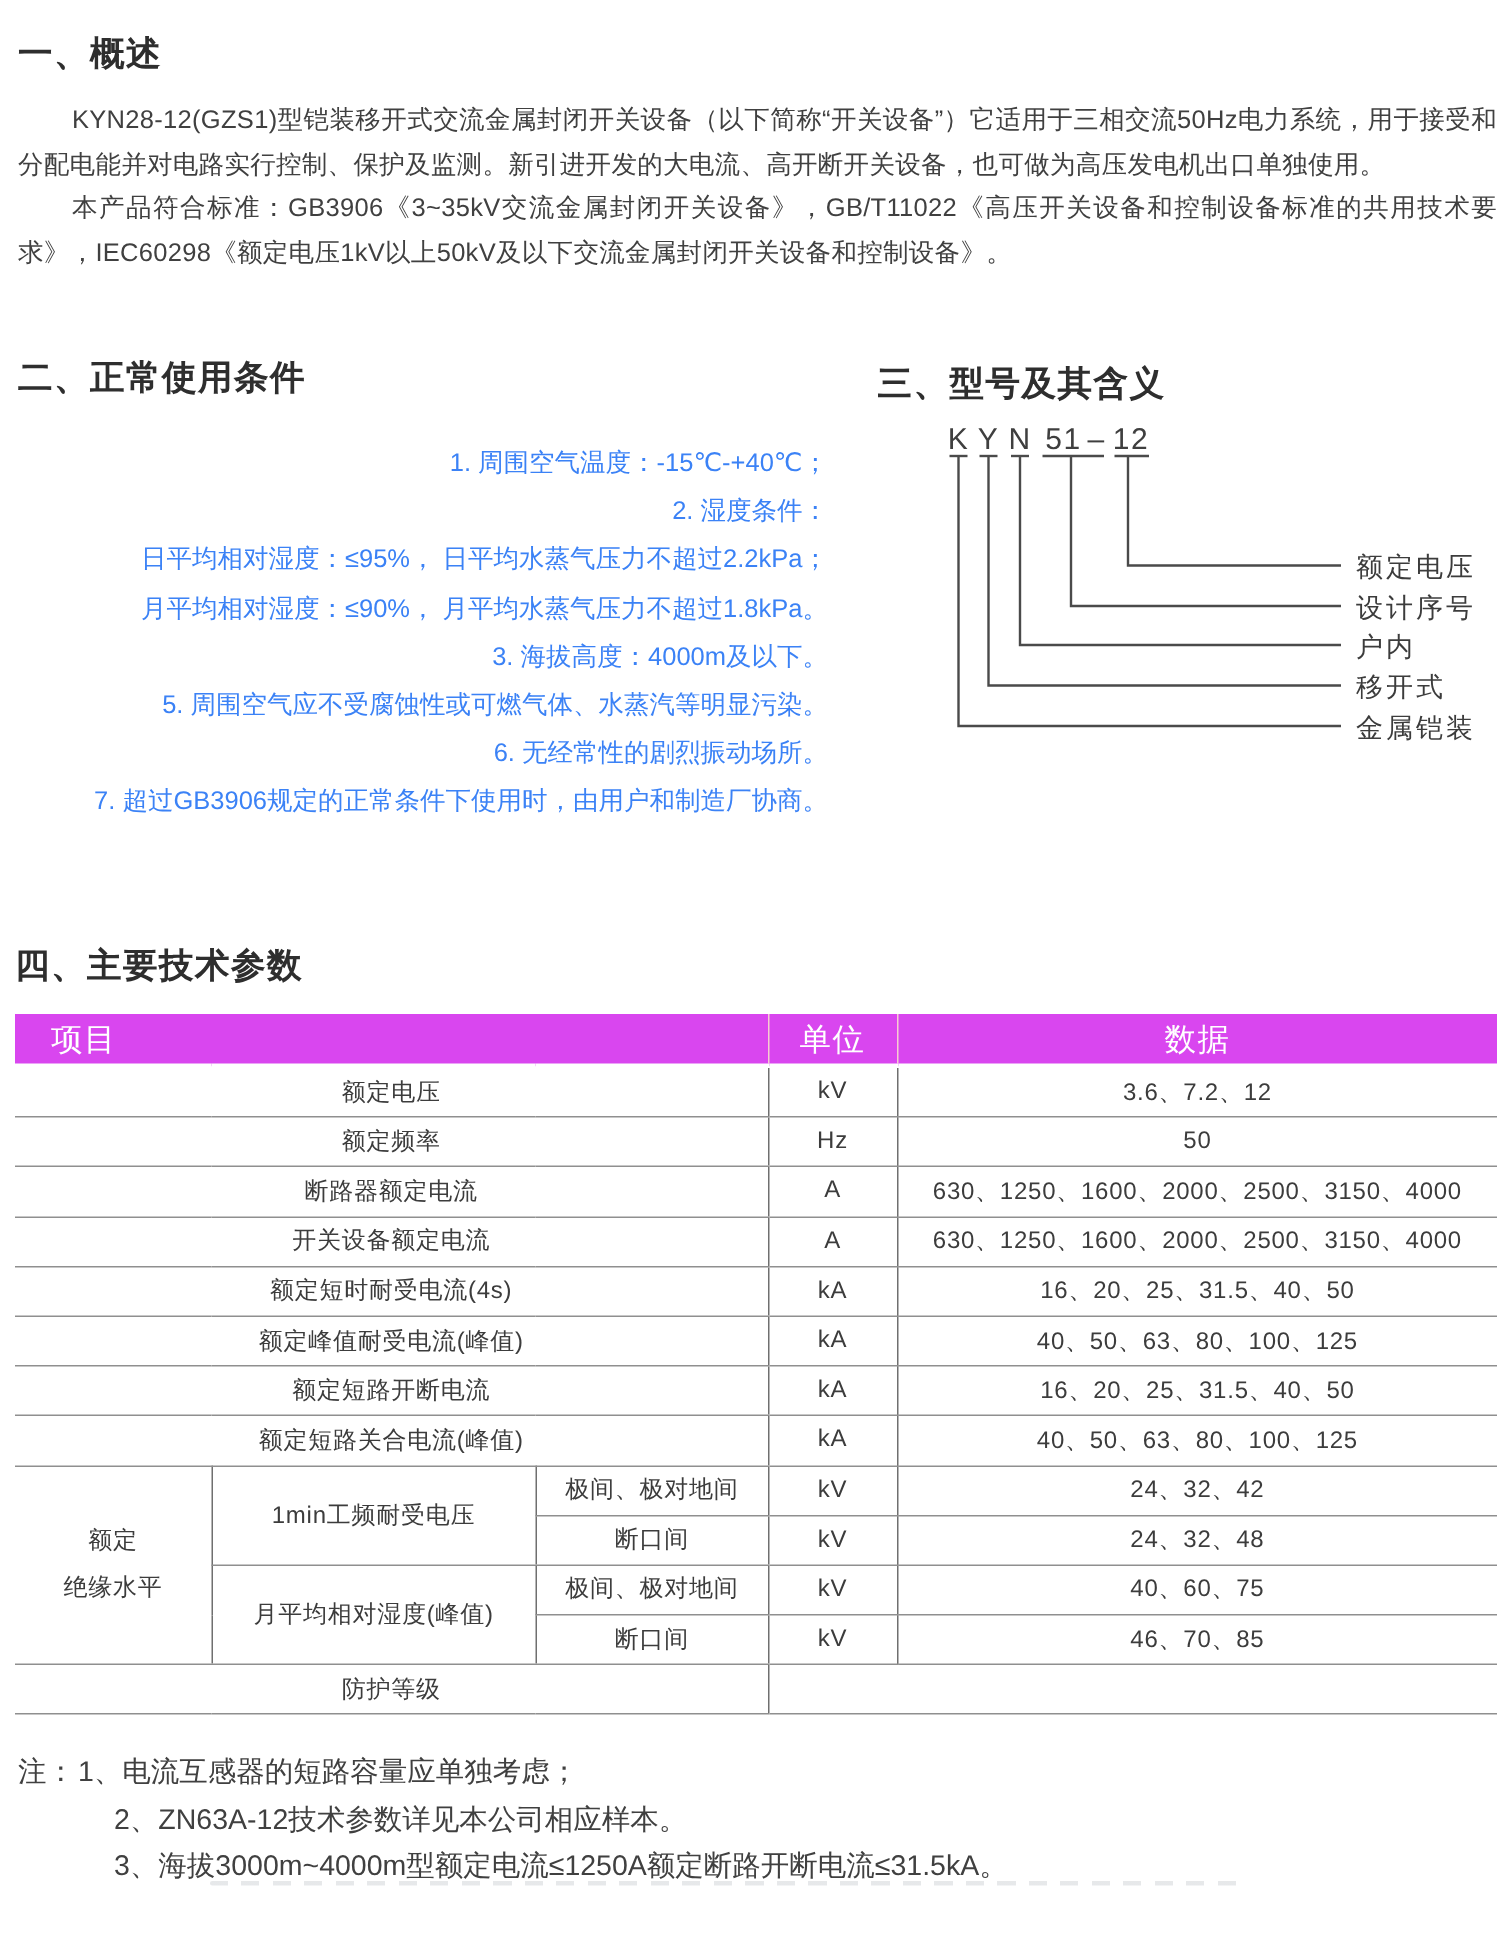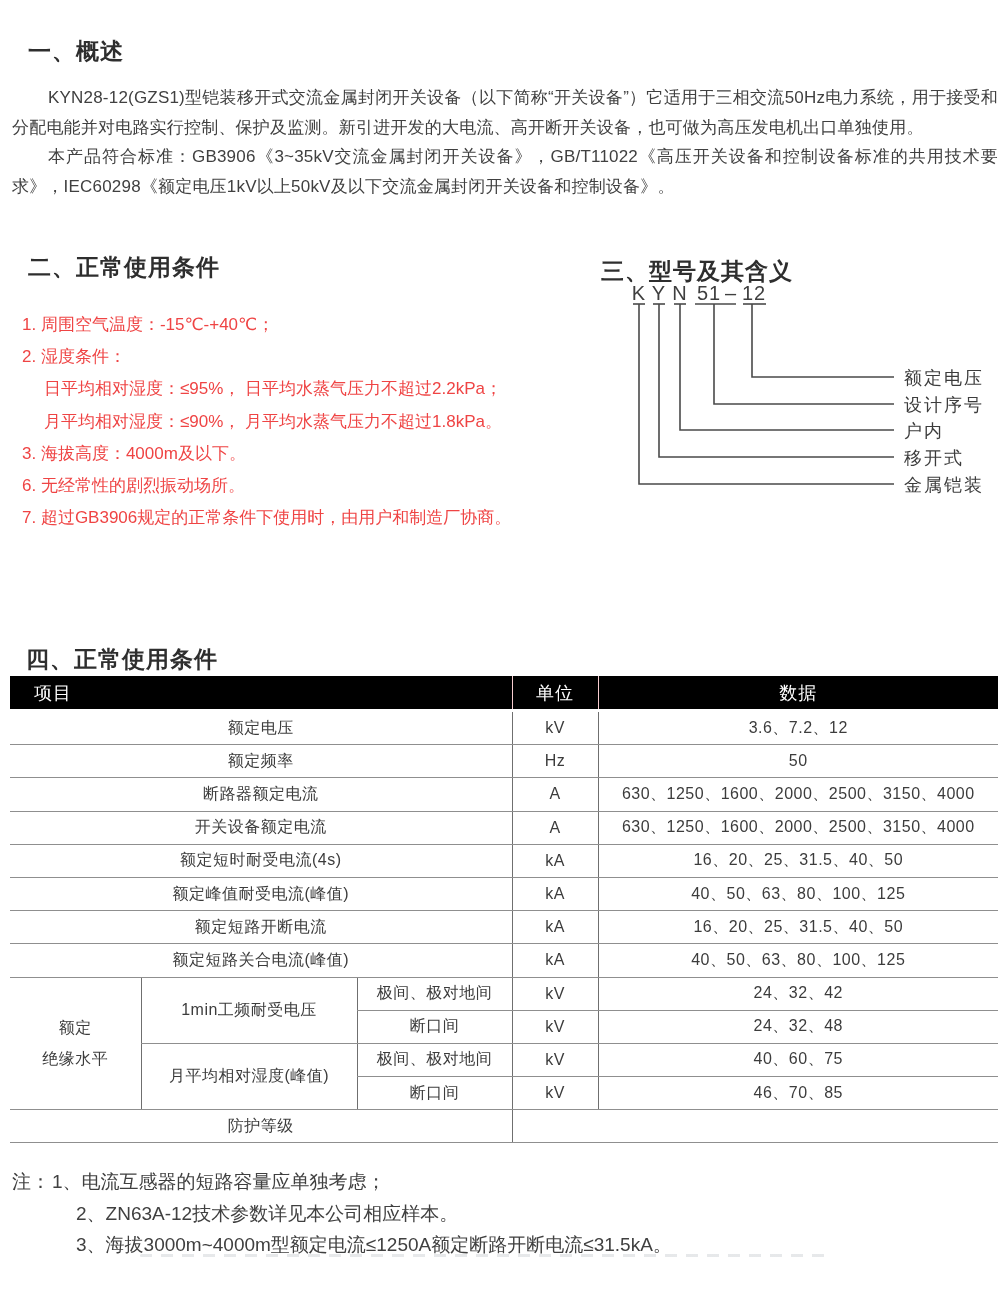--- a/index.html
+++ b/index.html
@@ -3,48 +3,48 @@
 <meta charset="utf-8">
 <style>
   html,body{margin:0;padding:0;}
   body{
     width:1008px;height:1291px;background:#ffffff;overflow:hidden;position:relative;
     font-family:"Liberation Sans","DejaVu Sans",sans-serif;color:#3d3d3d;
     -webkit-font-smoothing:antialiased;
   }
   .page{position:absolute;inset:0;background:#fff;}
 
-  h2.sec{margin:16px;font-size:23px;font-weight:bold;color:#2e2e2e;letter-spacing:1px;}
+  h2.sec{margin:0;font-size:23px;font-weight:bold;color:#2e2e2e;letter-spacing:1px;}
 
   
   .s1{position:absolute;top:20px;left:12px;width:986px;}
   .s1 .paras{margin-top:14px;}
   .para{margin:0;font-size:17px;line-height:29.5px;color:#404040;text-align:justify;text-indent:36px;letter-spacing:0.2px;}
 
   
   .s2{position:absolute;top:236px;left:12px;width:540px;}
   .s2 .list{margin-top:26px;padding-left:10px;}
-  .cond-item{font-size:17px;line-height:32.2px;color:#ef4444;white-space:nowrap;}
+  .cond-item{font-size:17px;line-height:32.2px;color:#3b82f6;white-space:nowrap;text-align:right;}
   .cond-item.sub{padding-left:22px;}
 
   
   .s3-head{position:absolute;top:240px;left:585px;}
   .diagram{position:absolute;top:270px;left:560px;width:448px;height:262px;}
   .diagram svg{position:absolute;left:0;top:0;}
   .code-char{position:absolute;top:12px;transform:translateX(-50%);font-size:20px;color:#3f3f3f;letter-spacing:1px;white-space:nowrap;}
   .dg-label{position:absolute;left:344px;font-size:18px;color:#3c3c3c;letter-spacing:2px;white-space:nowrap;}
 
   
   .s4-head{position:absolute;top:628px;left:10px;}
   table.params{
     position:absolute;top:676px;left:10px;width:988px;
     border-collapse:collapse;table-layout:fixed;font-size:16px;color:#3c3c3c;
   }
   table.params th{
-    background:#000000;color:#ffffff;font-weight:normal;font-size:18px;
+    background:#d946ef;color:#ffffff;font-weight:normal;font-size:21px;
     height:33px;padding:0;border-bottom:3px solid #ffffff;letter-spacing:1px;
   }
   table.params th.th-item{text-align:left;padding-left:24px;}
   table.params th.th-unit{border-left:1px solid #f7ccd0;border-right:1px solid #f7ccd0;text-align:center;}
   table.params th.th-data{text-align:center;}
   table.params td{
     height:32.2px;padding:0;border-bottom:1px solid #8f8f8f;background:#fff;
     text-align:center;letter-spacing:0.5px;
   }
   td.td-item{text-align:left;padding-left:24px;letter-spacing:0.5px;}
@@ -82,20 +82,21 @@
   </section>
 
   <section class="s2">
     <h2 class="sec">二、正常使用条件</h2>
     <div class="list">
       <div class="cond-item">1. 周围空气温度：-15℃-+40℃；</div>
       <div class="cond-item">2. 湿度条件：</div>
       <div class="cond-item sub">日平均相对湿度：≤95%，  日平均水蒸气压力不超过2.2kPa；</div>
       <div class="cond-item sub">月平均相对湿度：≤90%，  月平均水蒸气压力不超过1.8kPa。</div>
       <div class="cond-item">3. 海拔高度：4000m及以下。</div>
+      <div class="cond-item">5. 周围空气应不受腐蚀性或可燃气体、水蒸汽等明显污染。</div>
       <div class="cond-item">6. 无经常性的剧烈振动场所。</div>
       <div class="cond-item">7. 超过GB3906规定的正常条件下使用时，由用户和制造厂协商。</div>
     </div>
   </section>
 
   <h2 class="sec s3-head">三、型号及其含义</h2>
   <div class="diagram">
     <svg width="448" height="262" viewBox="0 0 448 262">
       <g stroke="#4a4a4a" stroke-width="1.6" fill="none">
 
@@ -118,21 +119,21 @@
     <span class="code-char" style="left:149px">51</span>
     <span class="code-char" style="left:171px">–</span>
     <span class="code-char" style="left:194px">12</span>
     <div class="dg-label" style="top:96px">额定电压</div>
     <div class="dg-label" style="top:123px">设计序号</div>
     <div class="dg-label" style="top:149px">户内</div>
     <div class="dg-label" style="top:176px">移开式</div>
     <div class="dg-label" style="top:203px">金属铠装</div>
   </div>
 
-  <h2 class="sec s4-head">四、正常使用条件</h2>
+  <h2 class="sec s4-head">四、主要技术参数</h2>
   <table class="params">
     <colgroup>
       <col style="width:131px">
         <col style="width:216px">
         <col style="width:155px">
         <col style="width:86px">
         <col style="width:400px">
     </colgroup>
     <thead>
       <tr>

